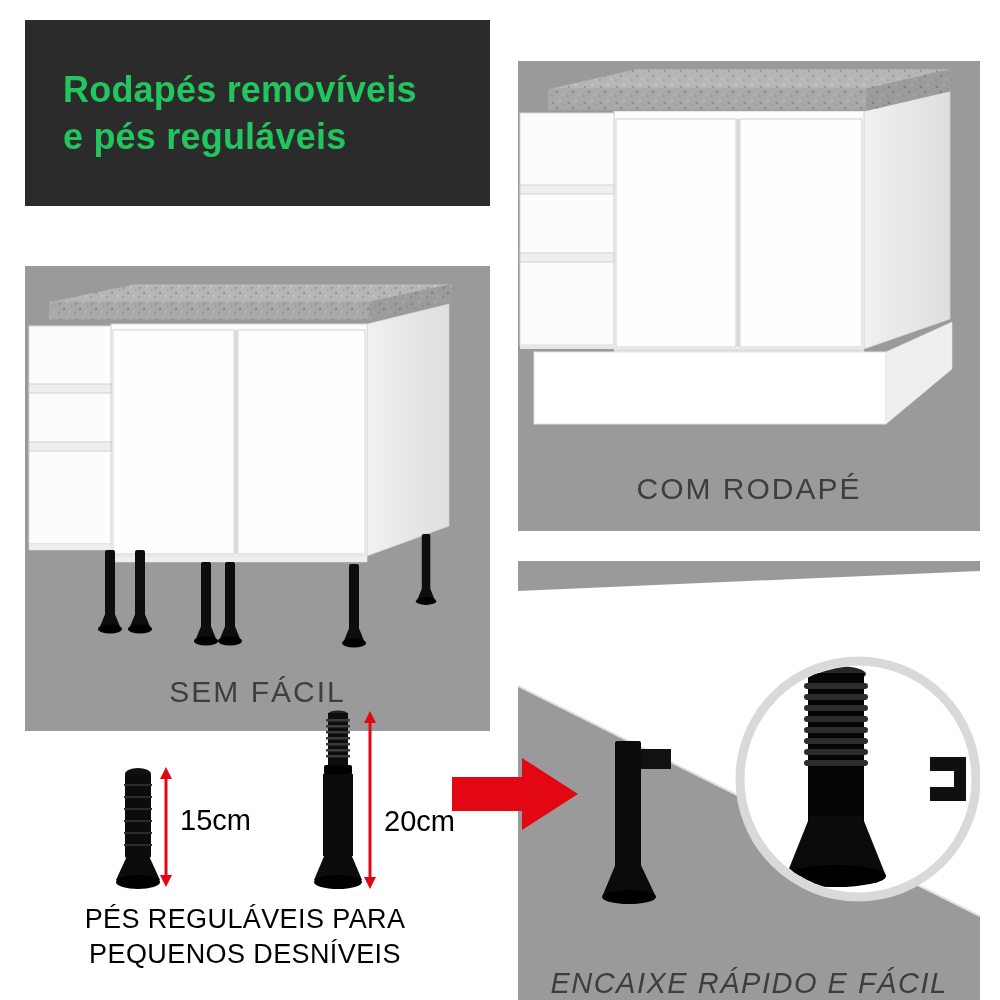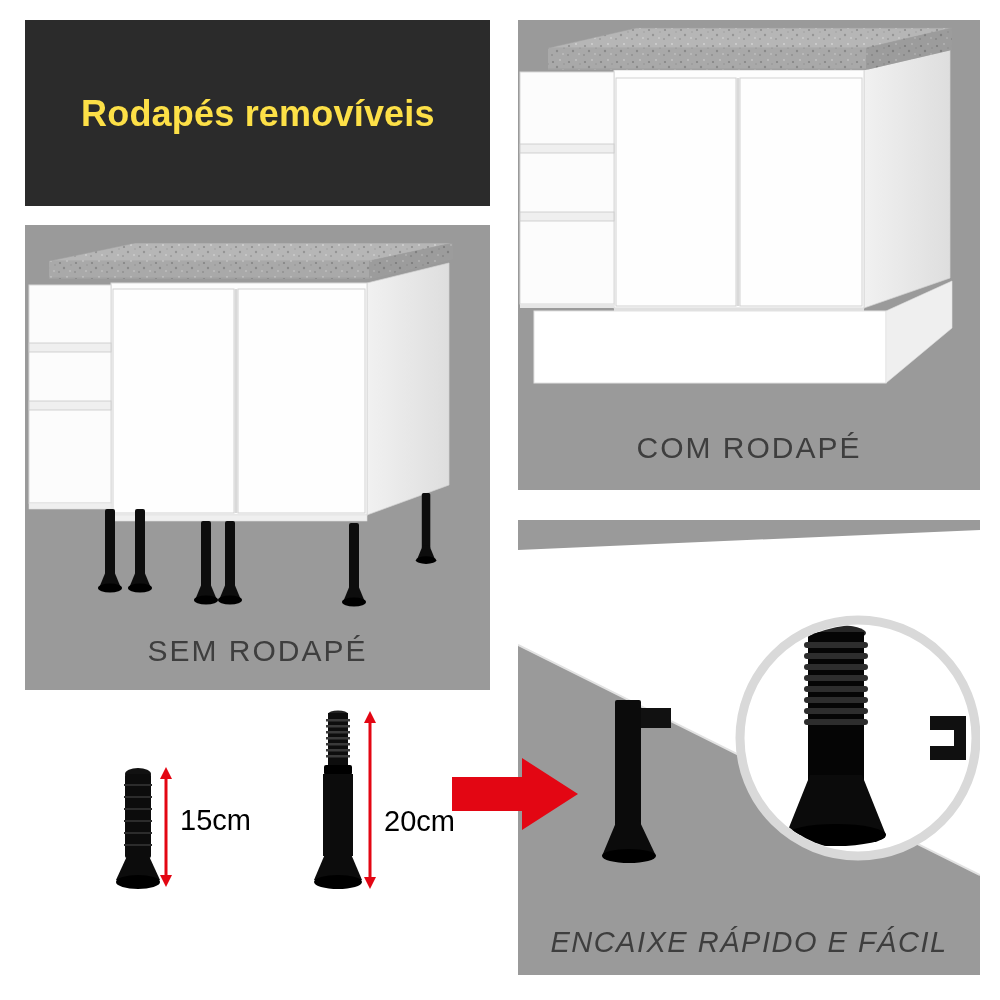--- a/index.html
+++ b/index.html
@@ -13,31 +13,31 @@
     height: 1000px;
     background: #ffffff;
     overflow: hidden;
   }
   .abs { position: absolute; }
 
   
   .headline {
     left: 25px; top: 20px; width: 465px; height: 186px;
     background: var(--header-bg, #2b2b2b);
-    color: #fde047;
+    color: #22c55e;
     display: flex; flex-direction: column; justify-content: center;
-    padding-left: 56px;
+    padding-left: 38px;
     font-weight: bold;
     font-size: 36px;
     line-height: 47px;
     letter-spacing: 0.2px;
   }
 
   
-  .panel { background: var(--panel-bg, #9a9a9a); }
+  .panel { background: var(--panel-bg, #9a9a9a); margin-top: 41px; }
   .panel-sem     { left: 25px;  top: 225px; width: 465px; height: 465px; }
   .panel-com     { left: 518px; top: 20px;  width: 462px; height: 470px; }
   .panel-encaixe { left: 518px; top: 520px; width: 462px; height: 455px; font-style: italic; }
 
   .panel-label {
     position: absolute; left: 0; width: 100%;
     text-align: center;
     color: var(--label-color, #3f3f3f);
     font-size: 30px;
     letter-spacing: 2px;
@@ -96,20 +96,21 @@
       <g id="leg">
         <rect x="8" y="0" width="10" height="66" rx="2" fill="#0d0d0d"></rect>
         <polygon points="9,62 2,79 24,79 17,62" fill="#0d0d0d"></polygon>
         <ellipse cx="13" cy="79" rx="12" ry="4.5" fill="#000000"></ellipse>
       </g>
     </defs>
   </svg>
 
   <header class="abs headline">
     <div>Rodapés removíveis</div>
+    <div>e pés reguláveis</div>
   </header>
 
   <section class="abs panel panel-com">
     <svg class="illus" style="left:0;top:6px" width="462" height="400" viewBox="0 0 462 400">
 
       <polygon points="346,44 432,24 432,252 346,282" fill="url(#sideShade)" stroke="#d4d4d4" stroke-width="0.7"></polygon>
 
       <rect x="96" y="44" width="250" height="238" fill="#fdfdfd" stroke="#d8d8d8"></rect>
       <rect x="98" y="52" width="120" height="228" fill="#fefefe" stroke="#d2d2d2"></rect>
       <rect x="222" y="52" width="122" height="228" fill="#fefefe" stroke="#d2d2d2"></rect>
@@ -169,21 +170,21 @@
 
       <g>
         <use href="#leg" x="72" y="266"></use>
         <use href="#leg" x="102" y="266"></use>
         <use href="#leg" x="168" y="278"></use>
         <use href="#leg" x="192" y="278"></use>
         <use href="#leg" x="316" y="280"></use>
         <use href="#leg" transform="translate(390,250) scale(0.85)"></use>
       </g>
     </svg>
-    <div class="panel-label">SEM RODAPÉ</div>
+    <div class="panel-label">SEM FÁCIL</div>
   </section>
 
   <section class="abs panel panel-encaixe">
     <svg class="illus" style="left:0;top:0" width="462" height="455" viewBox="0 0 462 455">
       <defs>
         <clipPath id="zoomClip">
             <circle cx="340" cy="218" r="113"></circle>
           </clipPath>
       </defs>
 
@@ -259,19 +260,21 @@
 
     <svg class="illus accent-fill" style="left:362px;top:10px" width="16" height="180" viewBox="0 0 16 180">
       <rect x="6.5" y="10" width="3" height="160"></rect>
       <polygon points="8,1 2,13 14,13"></polygon>
       <polygon points="8,179 2,167 14,167"></polygon>
     </svg>
     <div class="measure-label" style="left:384px;top:105px">20cm</div>
   </div>
 
   <div class="feet-caption">
+    <div>PÉS REGULÁVEIS PARA</div>
+    <div>PEQUENOS DESNÍVEIS</div>
   </div>
 
   <svg class="abs accent-fill" style="left:452px;top:756px;z-index:5" width="128" height="76" viewBox="0 0 128 76">
     <polygon points="0,21 70,21 70,2 126,38 70,74 70,55 0,55"></polygon>
   </svg>
 
 </div>
 
 </body></html>

